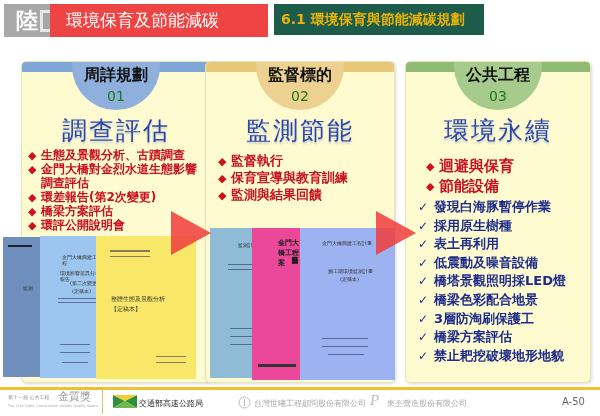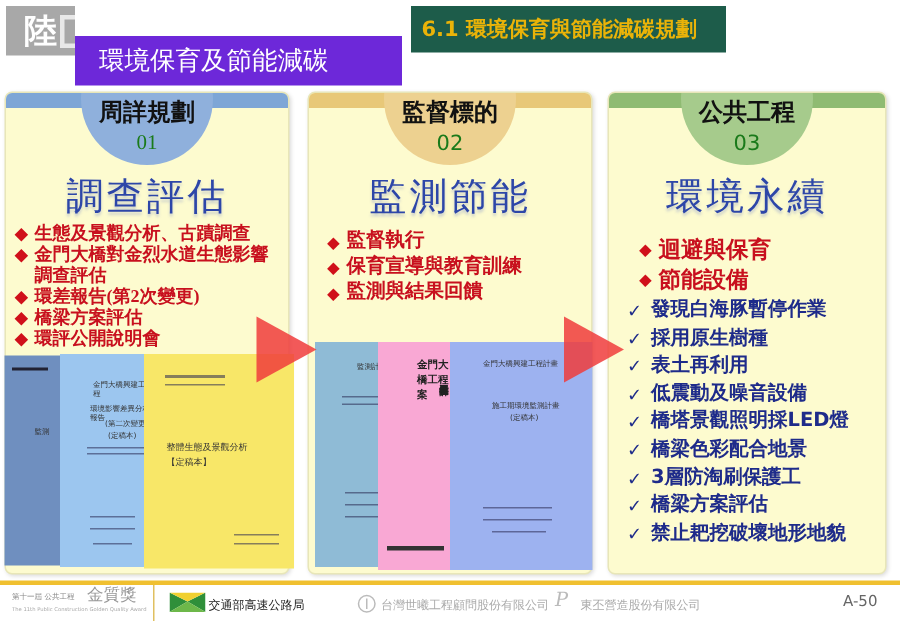--- a/index.html
+++ b/index.html
@@ -11,22 +11,22 @@
     position: absolute; left: 4px; top: 4px; width: 46px; height: 33px;
     background: #a8a8a8; color: #fff; font-size: 22px; font-weight: bold;
     display: flex; align-items: center; justify-content: center;
   }
   .chapter-bracket {
     position: absolute; left: 40px; top: 10px; width: 10px; height: 22px;
     border: 3px solid #e8e8e8; border-right: none;
   }
   .header-title {
     position: absolute; left: 50px; top: 4px; width: 218px; height: 33px;
-    background: #6d28d9; color: #ffffff; font-size: 17px;
-    display: flex; align-items: center; padding-left: 16px; margin-top: 20px;
+    background: #ef4444; color: #ffffff; font-size: 17px;
+    display: flex; align-items: center; padding-left: 16px;
   }
   .section-title {
     position: absolute; left: 274px; top: 4px; width: 210px; height: 31px;
     background: #1d5c4a; color: #eab308; font-size: 14px; font-weight: bold;
     display: flex; align-items: center; padding-left: 7px;
   }
 
   
   .card {
     position: absolute; top: 61px; width: 190px; height: 322px;
@@ -46,21 +46,21 @@
   .card-num {
     position: absolute; left: 0; right: 0; top: 26px; text-align: center;
     font-size: 14px; color: #1a7a1a;
   }
   .card-heading {
     position: absolute; left: 0; right: 0; top: 52px; text-align: center;
     font-size: 25px; color: #2d46a8; letter-spacing: 2px;
     text-shadow: 0 2px 2px rgba(100,120,200,0.35);
   }
 
-  .card1 { left: 3px; font-family: Liberation Serif, serif; }
+  .card1 { left: 21px; }
   .card1 .card-bar { background: #7ea6d6; }
   .card1 .card-circle { background: #8fb0dc; }
   .card2 { left: 205px; }
   .card2 .card-bar { background: #e8c878; }
   .card2 .card-circle { background: #edd190; }
   .card3 { left: 405px; width: 186px; }
   .card3 .card-bar { background: #8fbb72; }
   .card3 .card-circle { background: #a6cb8c; }
 
   .red-list { position: absolute; left: 6px; list-style: none; }
@@ -168,21 +168,21 @@
 </div>
 
 <div class="doc" style="left:210px;top:228px;width:48px;height:150px;background:#8fbbd6;">
   <div class="doc-text" style="left:28px;top:14px;">監測計畫</div>
   <div class="doc-line" style="left:18px;top:36px;width:26px;height:1px;"></div>
   <div class="doc-line" style="left:18px;top:41px;width:26px;height:1px;"></div>
   <div class="doc-line" style="left:20px;top:100px;width:24px;height:1px;"></div>
   <div class="doc-line" style="left:20px;top:108px;width:24px;height:1px;"></div>
   <div class="doc-line" style="left:20px;top:116px;width:24px;height:1px;"></div>
 </div>
-<div class="doc" style="left:252px;top:228px;width:50px;height:152px;background:#f9a8d4;">
+<div class="doc" style="left:252px;top:228px;width:50px;height:152px;background:#ec4899;">
   <div class="doc-big" style="left:26px;top:10px;font-size:7px;writing-mode:horizontal-tb;">金門大橋工程案</div>
   <div class="doc-big" style="left:38px;top:24px;writing-mode:vertical-rl;font-size:6px;">工作執行計畫書修正二版</div>
   <div class="doc-line" style="left:6px;top:136px;width:38px;height:3px;background:#333;"></div>
 </div>
 <div class="doc" style="left:300px;top:228px;width:95px;height:152px;background:#9db2f0;">
   <div class="doc-text" style="left:22px;top:12px;">金門大橋興建工程計畫</div>
   <div class="doc-text" style="left:28px;top:40px;">施工期環境監測計畫</div>
   <div class="doc-text" style="left:40px;top:48px;">(定稿本)</div>
   <div class="doc-line" style="left:22px;top:110px;width:46px;height:1px;"></div>
   <div class="doc-line" style="left:22px;top:118px;width:46px;height:1px;"></div>

